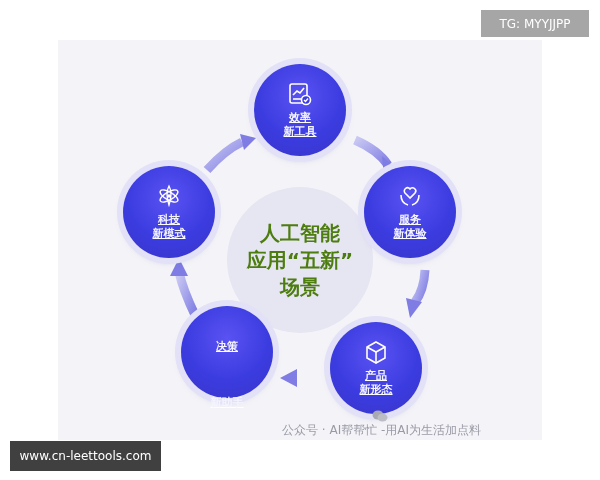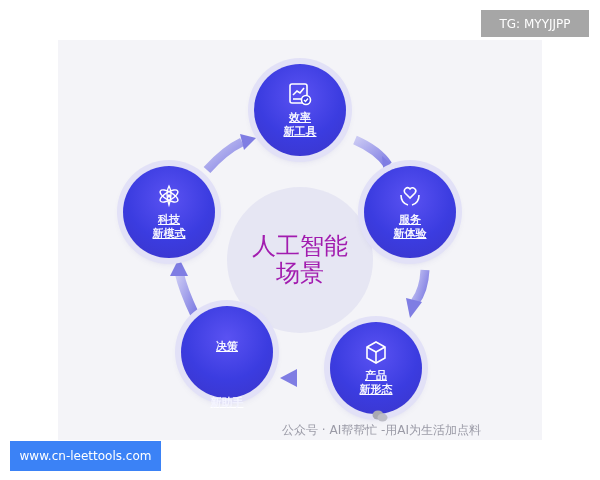--- a/index.html
+++ b/index.html
@@ -6,27 +6,27 @@
     body { width:600px; height:480px; background:#ffffff; position:relative; overflow:hidden; font-family:"DejaVu Sans", sans-serif; }
     .panel { position:absolute; left:58px; top:40px; width:484px; height:400px; background:#f4f4f8; }
     .node { position:absolute; width:92px; height:92px; border-radius:50%;
             background:radial-gradient(circle at 50% 35%, #5a52f2 0%, #3b3ce0 55%, #3a34c8 100%);
             box-shadow:0 0 0 6px #e2e1f7, 0 3px 8px rgba(60,60,160,0.25);
             display:flex; flex-direction:column; align-items:center; justify-content:center; color:#fff;text-decoration:underline; }
     .node .icon { width:26px; height:26px; margin-bottom:4px; }
     .node .l1, .node .l2 { font-size:11px; font-weight:bold; line-height:14px; color:#f4f4ff; }
     .center { position:absolute; left:227px; top:187px; width:146px; height:146px; border-radius:50%;
               background:#e6e6f3; display:flex; flex-direction:column; align-items:center; justify-content:center; }
-    .center div { font-size:24px; font-weight:normal; color:#a21caf; line-height:27px; }
+    .center div { font-size:20px; font-weight:bold; color:#4d7c0f; line-height:27px; }
     .arrows { position:absolute; left:0; top:0; }
     .footer { position:absolute; left:282px; top:410px; font-size:12px; color:#9a9aa6; display:flex; align-items:center;flex-direction:column; }
     .footer .wc { width:16px; height:12px; margin-right:4px; }
     .tag-tr { position:absolute; left:481px; top:10px; width:108px; height:27px; background:#a6a6a6; color:#fff;
               font-size:12px; display:flex; align-items:center; justify-content:center; font-family:"DejaVu Sans", sans-serif; }
-    .tag-bl { position:absolute; left:10px; top:441px; width:151px; height:30px; background:#3b82f6; color:#fff;
+    .tag-bl { position:absolute; left:10px; top:441px; width:151px; height:30px; background:#404040; color:#fff;
               font-size:12px; display:flex; align-items:center; justify-content:center; }
   </style>
 </head>
 <body>
 
 <div class="panel"></div>
 
 <svg class="arrows" width="600" height="480">
   <defs>
     <linearGradient id="ag" x1="0" y1="0" x2="1" y2="1">
@@ -45,20 +45,21 @@
     <polygon points="382,156 400,172 384,177"></polygon>
     <polygon points="406,298 422,302 410,318"></polygon>
     <polygon points="297,369 280,378 297,387"></polygon>
     <polygon points="170,276 179,258 188,276"></polygon>
     <polygon points="240,134 256,138 244,150"></polygon>
   </g>
 </svg>
 
 <div class="center">
   <div>人工智能</div>
+  <div>应用“五新”</div>
   <div>场景</div>
 </div>
 
 <div class="node" style="left:254px;top:64px;">
   <svg class="icon" viewBox="0 0 26 26">
     <rect x="3" y="3" width="17" height="19" rx="2" fill="none" stroke="#fff" stroke-width="1.6"></rect>
     <polyline points="6,14 10,10 13,12 17,7" fill="none" stroke="#fff" stroke-width="1.6"></polyline>
     <line x1="6" y1="18" x2="14" y2="18" stroke="#fff" stroke-width="1.6"></line>
     <circle cx="19" cy="19" r="4.5" fill="#3b3ce0" stroke="#fff" stroke-width="1.6"></circle>
     <polyline points="17,19 18.5,20.5 21,17.5" fill="none" stroke="#fff" stroke-width="1.4"></polyline>

